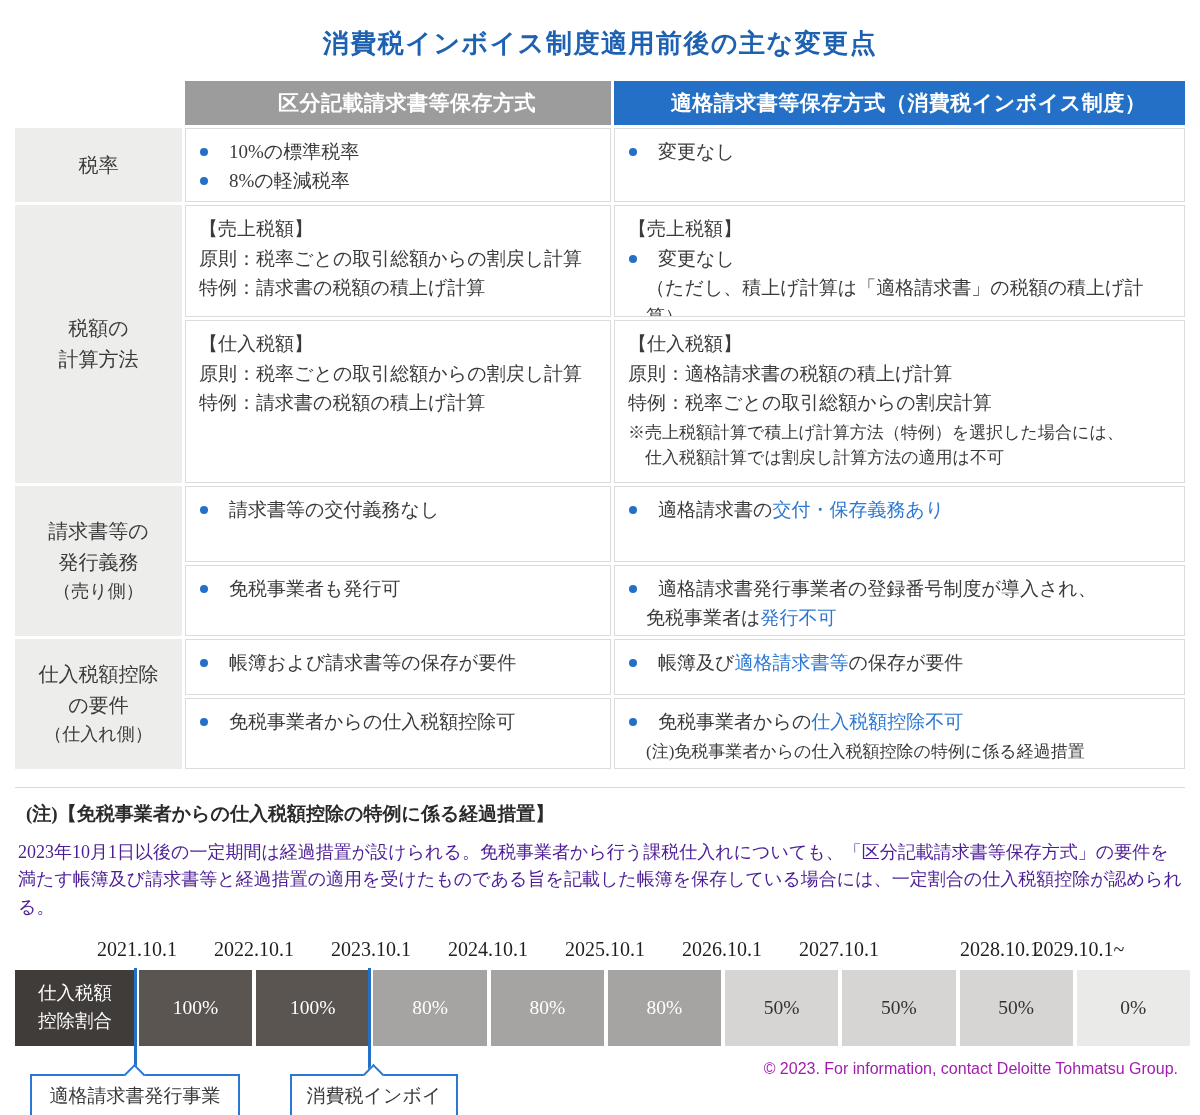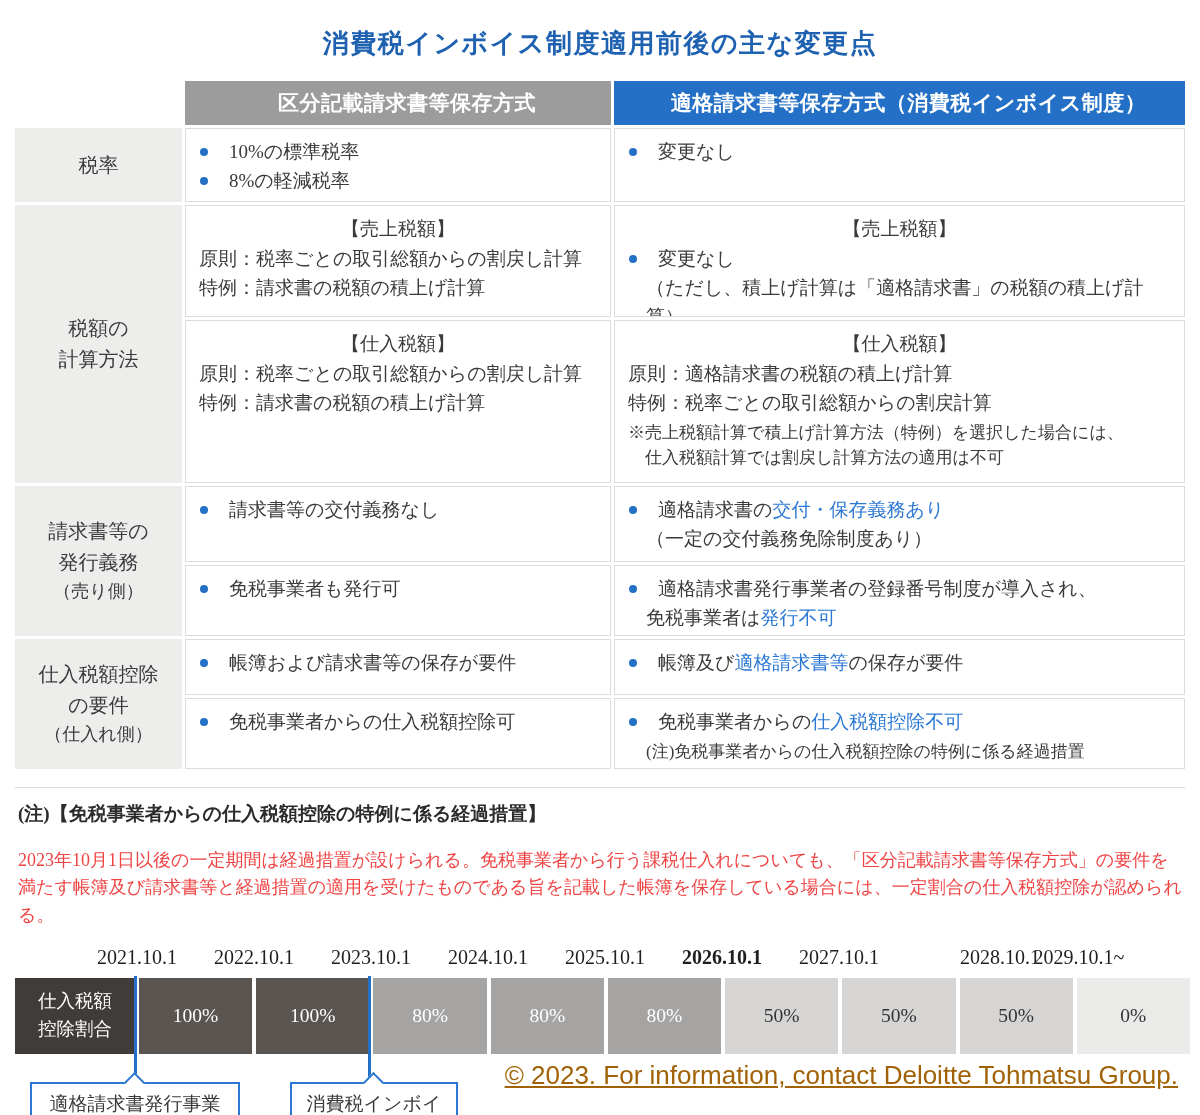--- a/index.html
+++ b/index.html
@@ -37,35 +37,35 @@
     background:#fff;border:1px solid #dcdcdc;box-sizing:border-box;
     padding:9px 13px;font-size:19px;line-height:1.52;overflow:hidden;
   }
   .b-line{display:flex;gap:12px;}
   .bullet{
     width:8px;height:8px;border-radius:50%;background:#2470c6;
     flex:0 0 auto;margin:10px 9px 0 1px;
   }
   .b-text{flex:1;}
   .indent{padding-left:18px;}
-  .cell-head{margin-bottom:1px;text-align:center;}
+  .cell-head{margin-bottom:1px;}
   .cell-note{font-size:17px;line-height:1.5;margin-top:2px;}
   .indent2{padding-left:17px;}
   .tblue{color:#2b78d4;}
   
   .rule{border:none;border-top:1px solid #d9d9d9;margin:18px 15px 0 15px;}
   .note{margin:12px 15px 0 18px;}
-  .note-head{font-size:19px;font-weight:bold;color:#2b2b2b;line-height:1.5;margin:0;}
-  .note-body{font-size:18px;color:#ef4444;line-height:1.55;margin:18px 0 0 0;}
+  .note-head{font-size:19px;font-weight:bold;color:#2b2b2b;line-height:1.5;margin:8px;}
+  .note-body{font-size:18px;color:#4c1d95;line-height:1.55;margin:10px 0 0 0;}
   
   .timeline{position:relative;width:1175px;margin:16px 0 0 15px;}
   .years{position:relative;height:24px;font-size:20px;color:#1f1f1f;}
   .years span{position:absolute;top:0;transform:translateX(-50%);white-space:nowrap;}
   .y0{left:122px;}.y1{left:239px;}.y2{left:356px;}.y3{left:473px;}.y4{left:590px;}
-  .y5{left:707px;font-weight:bold;}.y6{left:824px;}.y7{left:985px;}.y8{left:1064px;}
+  .y5{left:707px;}.y6{left:824px;}.y7{left:985px;}.y8{left:1064px;}
   .bar{display:flex;margin-top:8px;height:76px;}
   .bar-label{
     width:120px;flex:0 0 auto;background:#403c3a;color:#fff;
     display:flex;flex-direction:column;align-items:center;justify-content:center;
     font-size:18.5px;line-height:1.5;
   }
   .bar-cell{
     flex:1 1 0;margin-left:4px;display:flex;align-items:center;justify-content:center;
     font-size:19.5px;
   }
@@ -85,21 +85,21 @@
     position:absolute;top:-9px;left:50%;width:13px;height:13px;margin-left:-8px;
     background:#fff;border-left:2px solid #2b78d4;border-top:2px solid #2b78d4;
     transform:rotate(45deg);
   }
   .co1{left:15px;width:182px;}
   .co2{left:275px;width:140px;}
   
   .copyright{
     position:absolute;top:1060px;right:22px;
     font-family:"Liberation Sans","DejaVu Sans",sans-serif;
-    font-size:26px;color:#a16207;text-decoration:underline;
+    font-size:16px;color:#a21caf;
   }
 </style>
 </head>
 <body>
 
 <div class="page">
 
   <div class="title">消費税インボイス制度適用前後の主な変更点</div>
 
   <div class="ctable">
@@ -176,21 +176,20 @@
         <div class="b-line">
           <span class="bullet"></span>
           <span class="b-text">請求書等の交付義務なし</span>
         </div>
       </div>
       <div class="cell">
         <div class="b-line">
           <span class="bullet"></span>
           <span class="b-text"><span>適格請求書の</span><span class="tblue">交付・保存義務あり</span></span>
         </div>
-        <div class="indent">（一定の交付義務免除制度あり）</div>
       </div>
       <div class="cell">
         <div class="b-line">
           <span class="bullet"></span>
           <span class="b-text">免税事業者も発行可</span>
         </div>
       </div>
       <div class="cell">
         <div class="b-line">
           <span class="bullet"></span>

